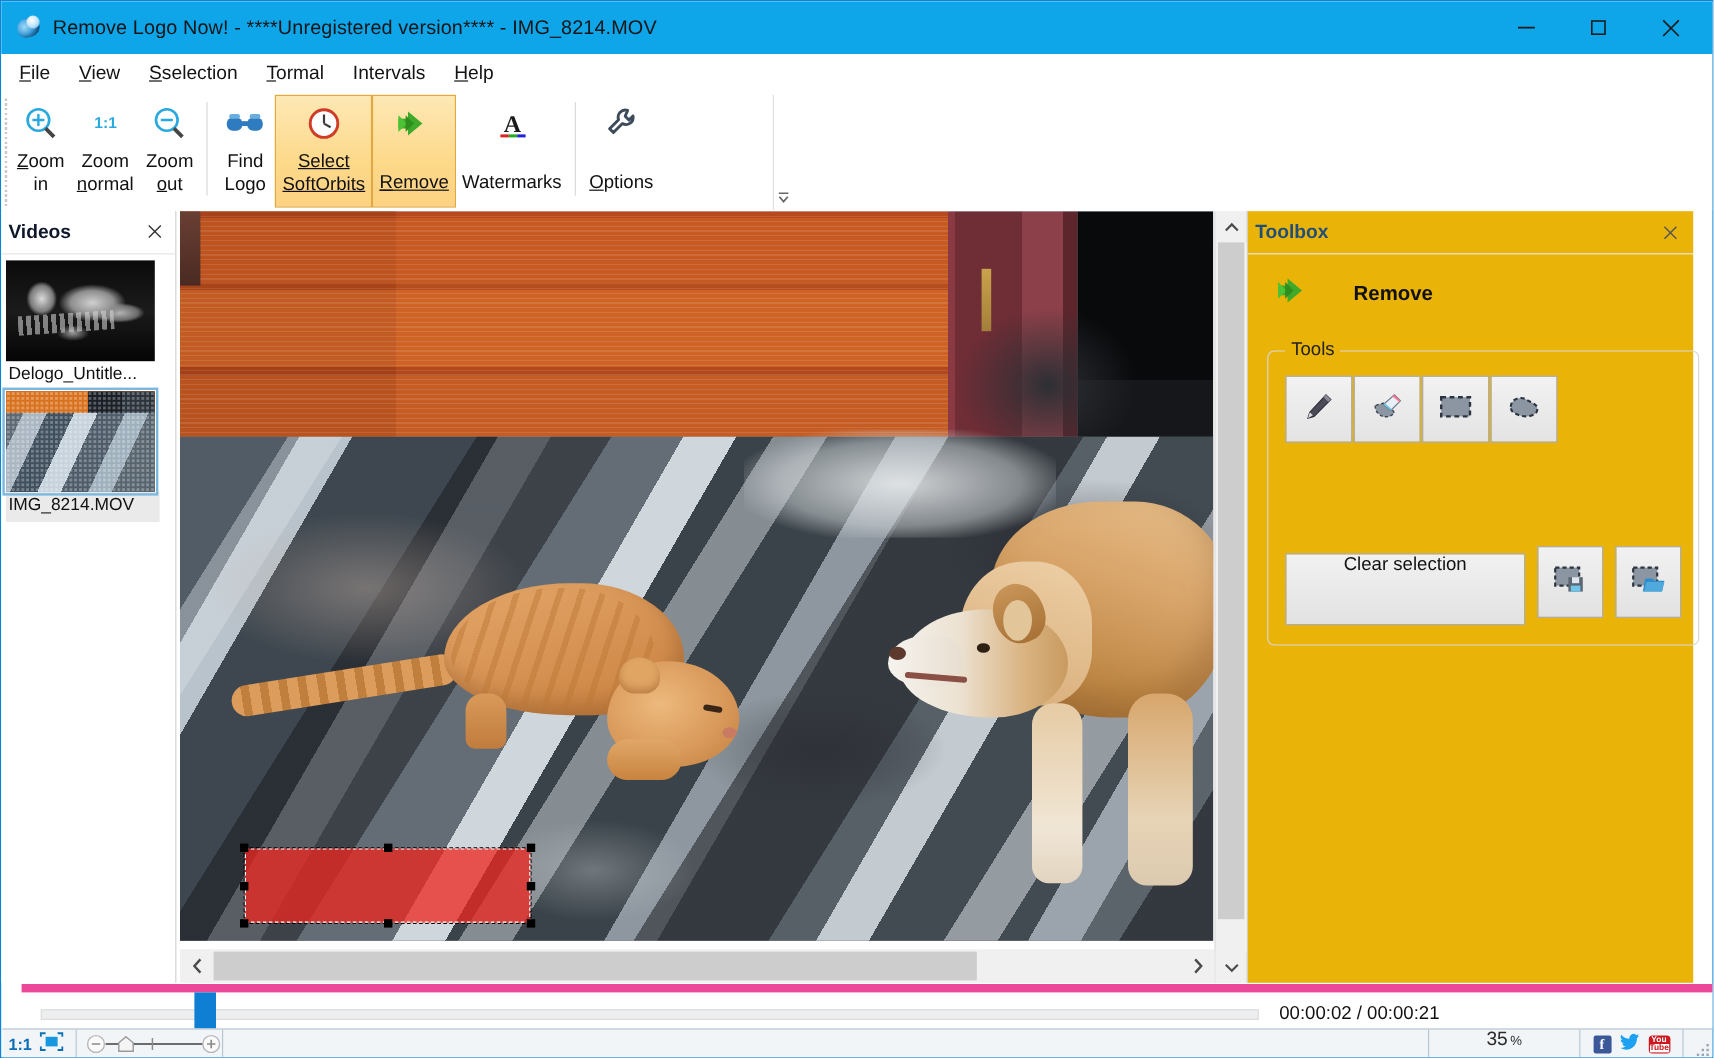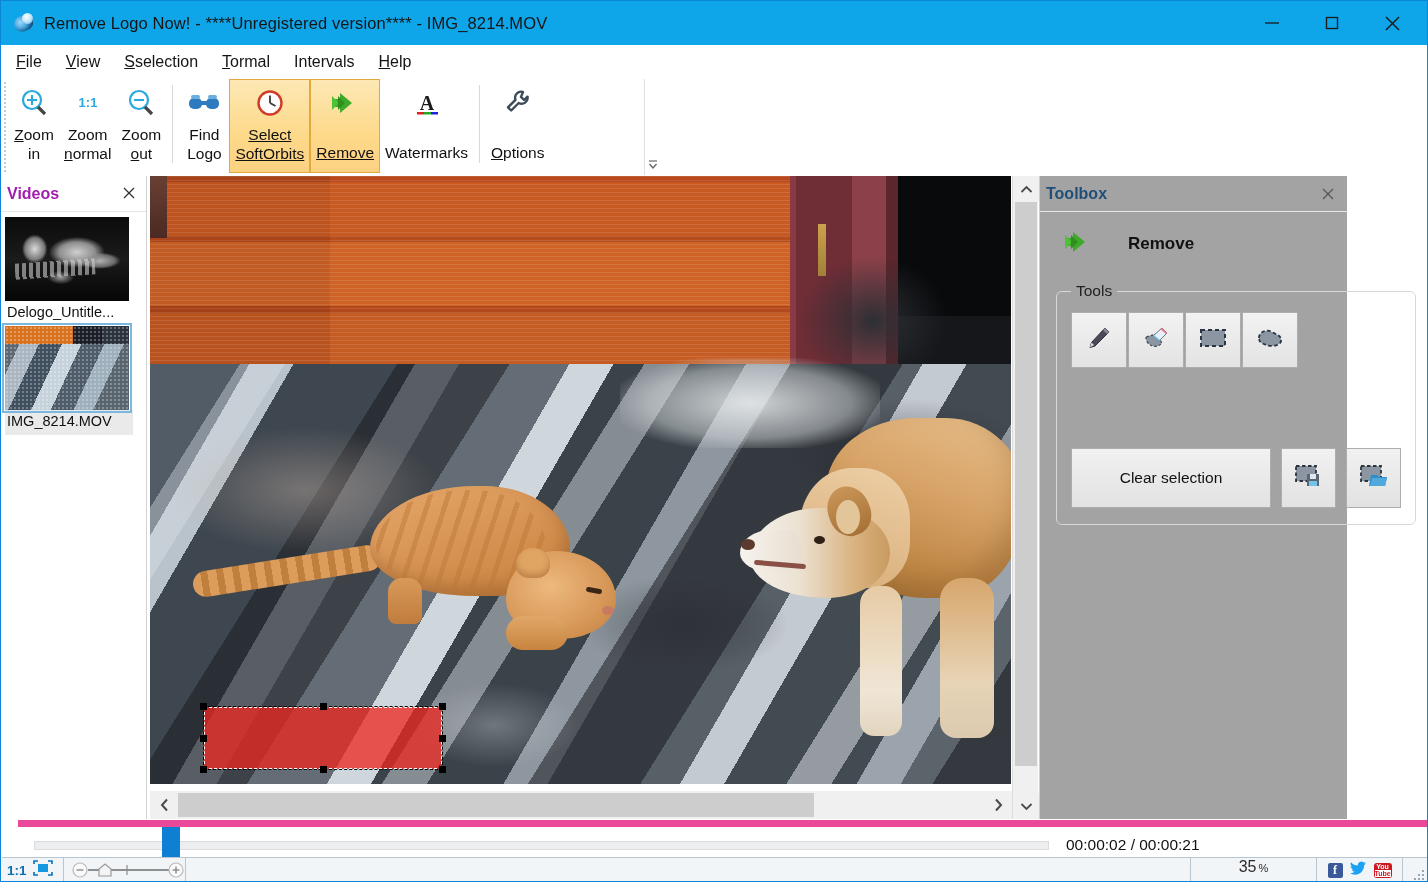--- a/index.html
+++ b/index.html
@@ -99,21 +99,21 @@
   
   #videos-panel {
     position: absolute; left: 0; top: 175px; width: 146px; height: 643px;
     background: #ffffff; border-right: 1px solid #d3d3d3;
   }
   #videos-header {
     height: 36px; display: flex; align-items: center; position: relative;
     border-bottom: 1px solid #e6e6e6;
   }
   #videos-title {
-    font-size: 16px; font-weight: bold; color: #a21caf; margin-left: 6px;
+    font-size: 16px; font-weight: bold; color: #0f172a; margin-left: 6px;
   }
   #videos-close {
     position: absolute; right: 10px; top: 10px; width: 14px; height: 14px;
   }
   .vthumb-wrap { padding: 5px 0 0 4px; }
   .vthumb {
     width: 124px; height: 84px; background: #000; display: block;
     position: relative; overflow: hidden;
   }
   .vthumb.sel { outline: 2px solid #7ab8e0; outline-offset: 1px; }
@@ -376,22 +376,22 @@
   }
   #hscroll .arr.l { left: 0; }
   #hscroll .arr.r { right: 0; }
   #hscroll .thumb {
     position: absolute; left: 28px; top: 2px; width: 636px; height: 24px;
     background: #cdcdcd;
   }
 
   
   #toolbox {
-    position: absolute; left: 1038px; top: 175px; width: 308px; height: 643px;
-    background: #a3a3a3; border-left: 1px solid #cfcfcf;
+    position: absolute; left: 1038px; top: 175px; width: 372px; height: 643px;
+    background: #eab308; border-left: 1px solid #cfcfcf;
   }
   #toolbox-header {
     height: 36px; position: relative; border-bottom: 1px solid #e6e6e6;
     display: flex; align-items: center;
   }
   #toolbox-title { font-size: 16px; font-weight: bold; color: #1f4e79; margin-left: 6px; }
   #toolbox-close { position: absolute; right: 12px; top: 11px; width: 14px; height: 14px; }
   #tb-mode { display: flex; align-items: center; padding: 16px 0 0 18px; }
   #tb-mode-label { font-size: 17px; font-weight: bold; color: #111; margin-left: 30px; }
 
@@ -408,21 +408,21 @@
     display: flex; align-items: center; justify-content: center;
     margin-right: 1px;
   }
   #tools-bottom-row {
     display: flex; align-items: center; margin-top: 80px; gap: 10px;
   }
   #clear-selection-btn {
     width: 200px; height: 60px; border: 1px solid #adadad;
     background: linear-gradient(to bottom,#f1f1f1,#e2e2e2);
     font-size: 15.5px; color: #111;
-    display: flex; align-items: center; justify-content: center;
+    display: flex; align-items: flex-start; justify-content: center; margin-top: 12px;
   }
   .sqbtn {
     width: 55px; height: 60px; border: 1px solid #adadad;
     background: linear-gradient(to bottom,#f1f1f1,#e2e2e2);
     display: flex; align-items: center; justify-content: center;
   }
   #dest-input {
     width: 100%; height: 70px; border: 1px solid #555;
     background: #efefef; font-size: 15.5px; color: #111;
     padding: 6px 7px; margin-top: 4px; font-family: "Liberation Sans", sans-serif;

